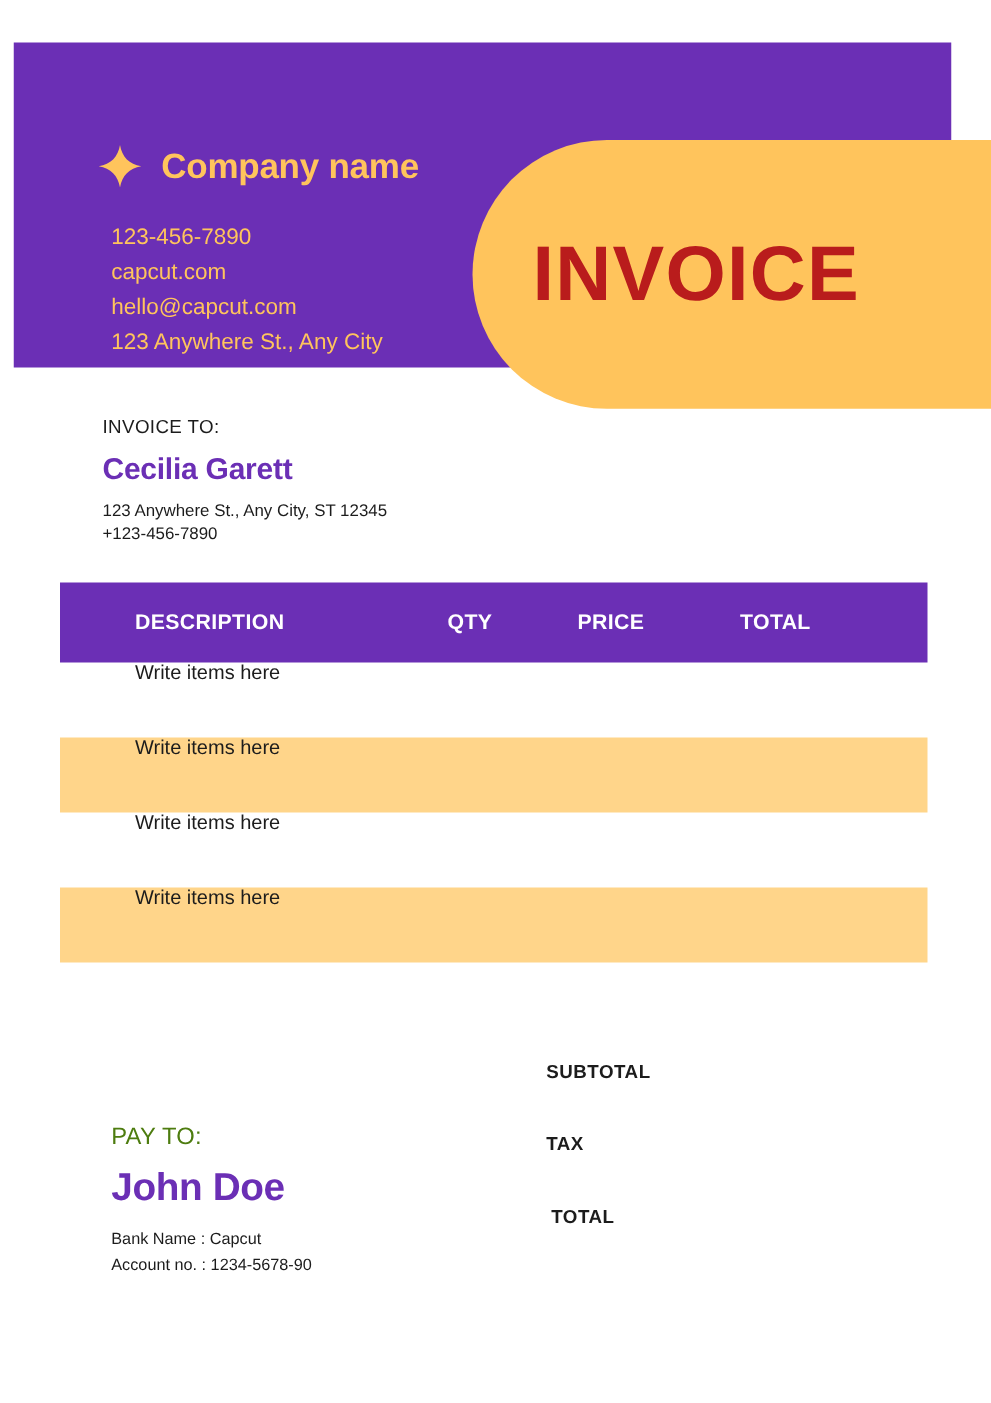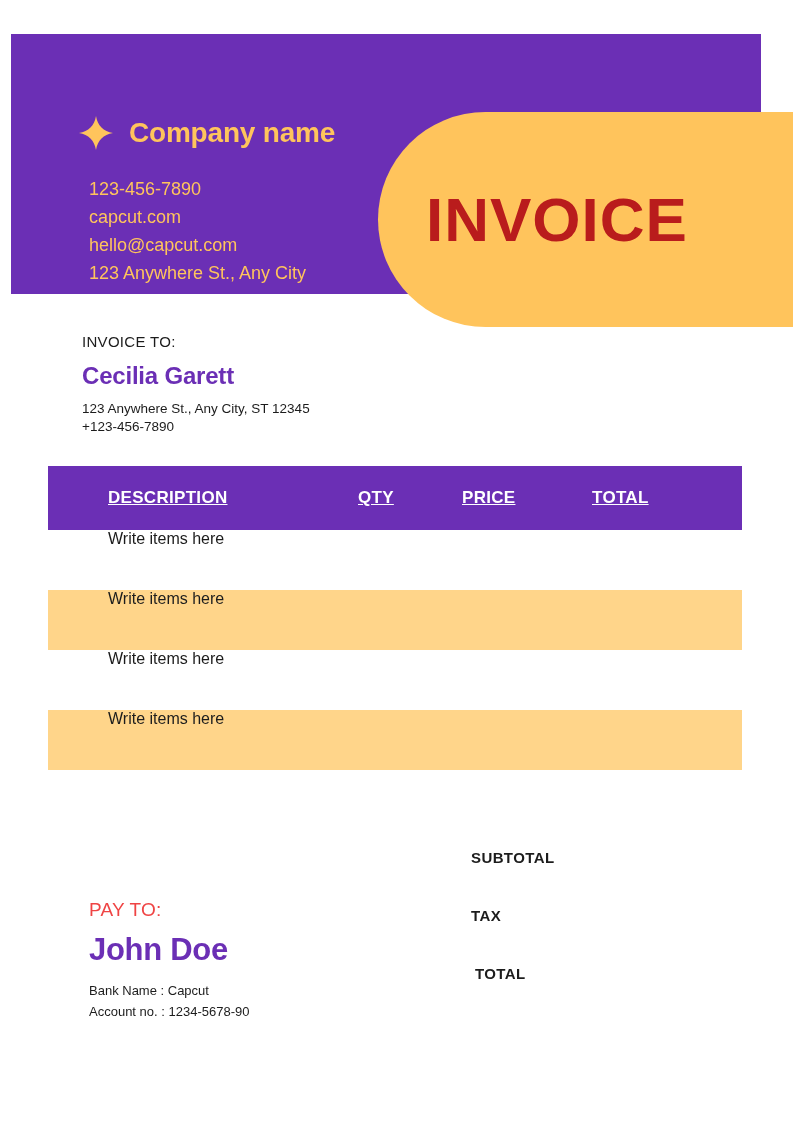--- a/index.html
+++ b/index.html
@@ -110,21 +110,20 @@
   }
   .table-head {
     background: #6b2fb5;
     height: 64px;
     display: flex;
     align-items: center;
     color: #ffffff;
     font-size: 17px;
     font-weight: bold;
     letter-spacing: 0.3px;
-    text-decoration: underline;
   }
   .col-desc  { width: 310px; padding-left: 60px; box-sizing: border-box; }
   .col-qty   { width: 104px; }
   .col-price { width: 130px; }
   .col-total { width: 150px; }
 
   .table-row {
     height: 60px;
     display: flex;
     font-size: 16px;
@@ -149,33 +148,33 @@
   }
   .total-line {
     display: flex;
     align-items: center;
     height: 58px;
     font-size: 15px;
     font-weight: bold;
     color: #1c1c1c;
     letter-spacing: 0.4px;
   }
-  .total-line .t-label { width: 130px; margin-left: 34px; }
+  .total-line .t-label { width: 130px; }
   .total-line.indent .t-label { padding-left: 4px; }
   .total-line .t-value { font-weight: bold; }
 
   
   .pay-to {
     position: absolute;
     left: 89px;
     top: 899px;
   }
   .pay-to-label {
     font-size: 19px;
-    color: #ef4444;
+    color: #4d7c0f;
     letter-spacing: 0.2px;
   }
   .payee-name {
     margin-top: 11px;
     font-size: 31px;
     font-weight: bold;
     color: #6b2fb5;
     letter-spacing: -0.3px;
   }
   .bank-lines {

